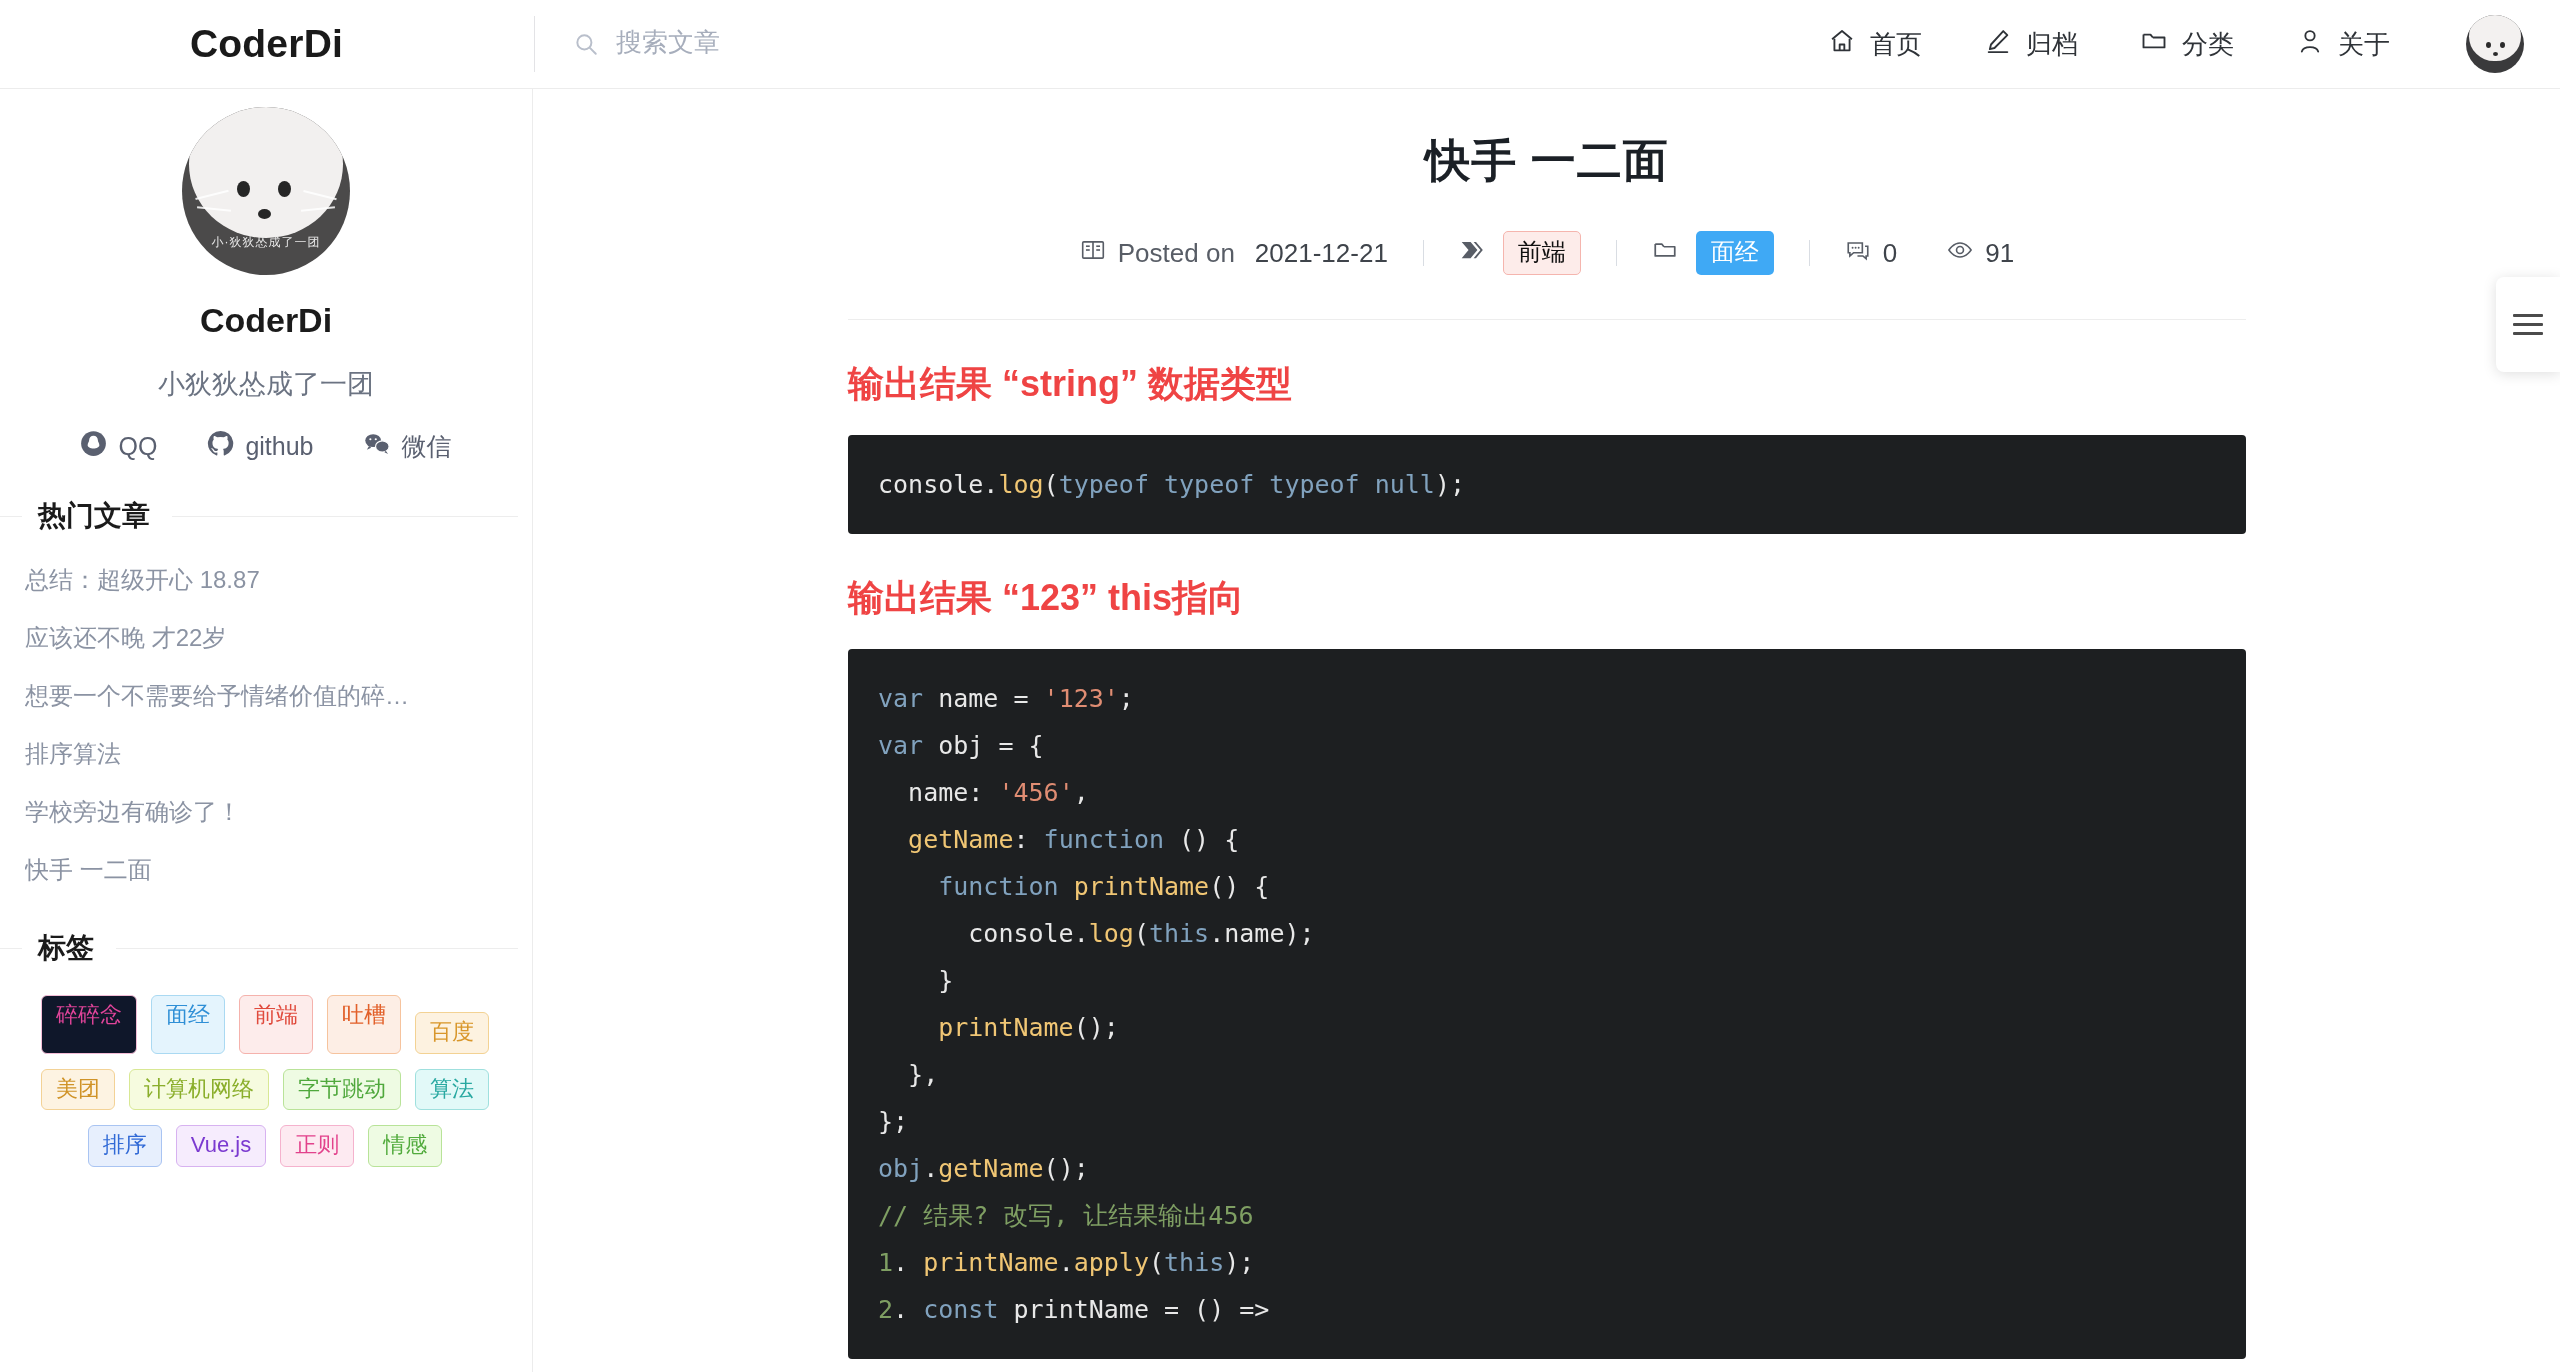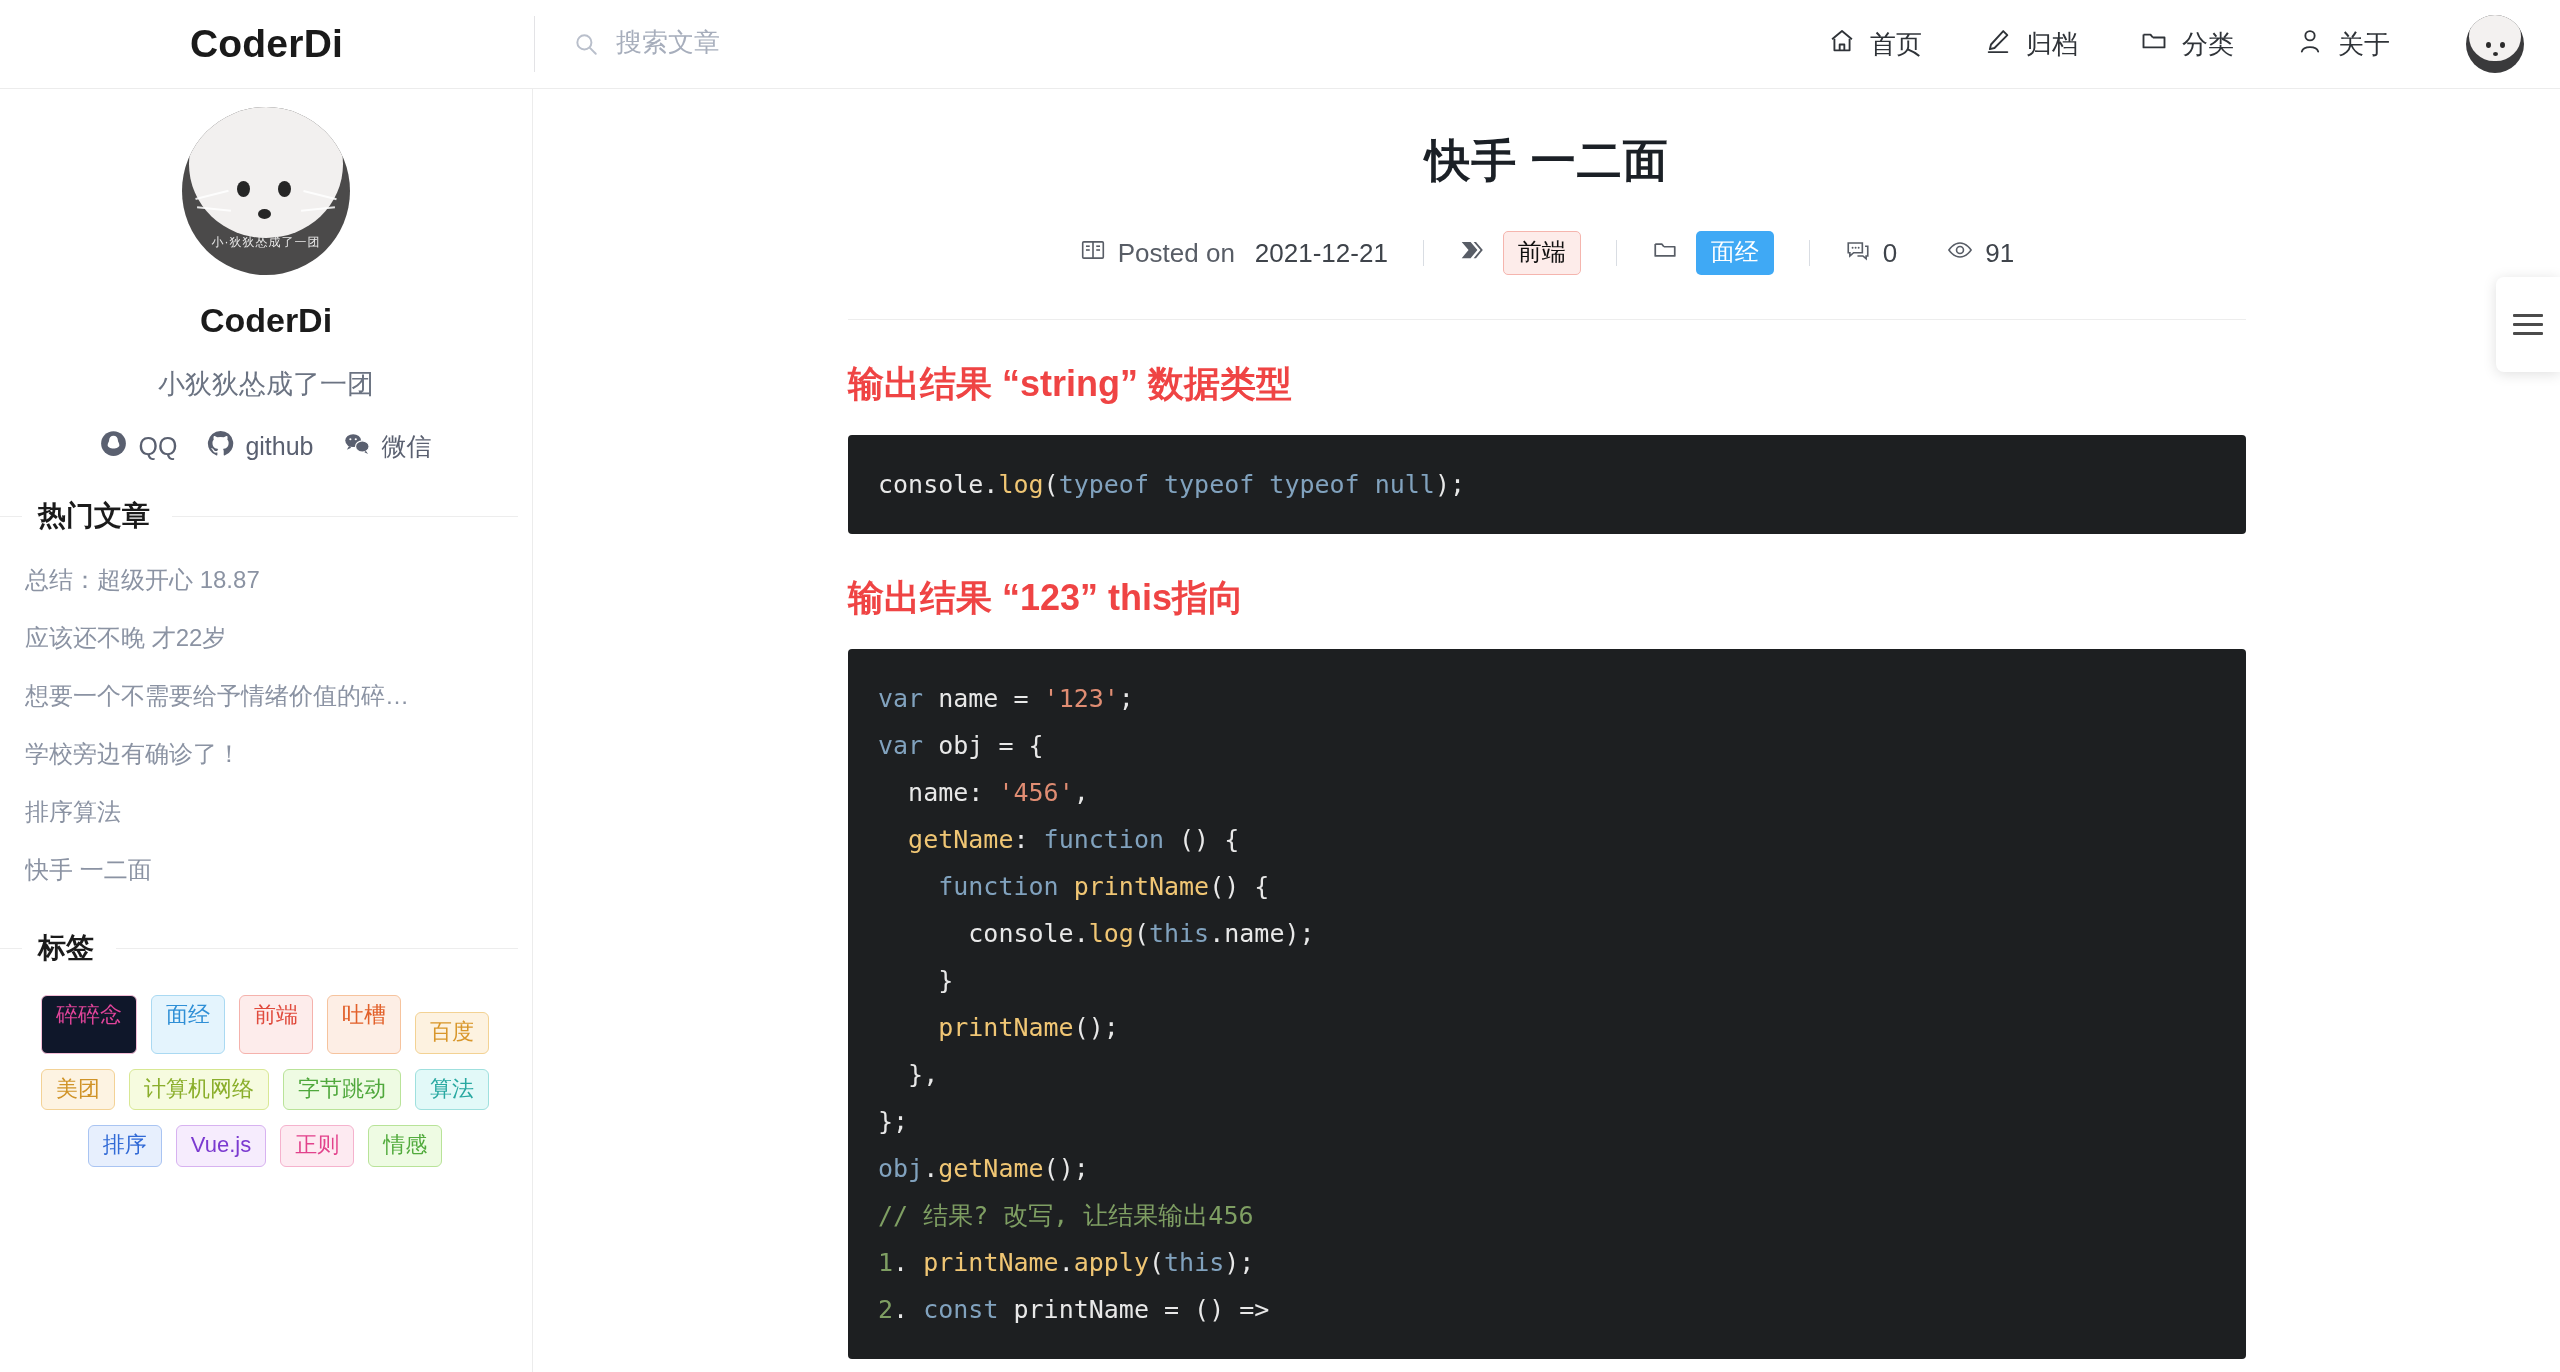--- a/index.html
+++ b/index.html
@@ -111,21 +111,21 @@
     font-size: 34px; font-weight: 700; color: #1b1b1b;
     margin-top: 26px;
   }
   .profile-bio {
     text-align: center;
     font-size: 27px; color: #6b7382;
     margin-top: 26px;
   }
   .socials {
     display: flex; justify-content: center; align-items: center;
-    gap: 30px; margin-top: 28px;
+    gap: 50px; margin-top: 28px;
   }
   .social {
     display: flex; align-items: center; gap: 11px;
     font-size: 25px; color: #5a6070; cursor: pointer;
   }
   .social svg { width: 27px; height: 27px; flex: 0 0 auto; }
 
   .sec-head {
     display: flex; align-items: center;
     margin: 34px 0 0 0; padding: 0 14px 0 0;
@@ -375,22 +375,22 @@
   <div class="sec-head">
     <div class="rule left"></div>
     <div class="sec-title">热门文章</div>
     <div class="rule right"></div>
   </div>
 
   <div class="hot-list">
     <div class="hot-item">总结：超级开心 18.87</div>
     <div class="hot-item">应该还不晚 才22岁</div>
     <div class="hot-item">想要一个不需要给予情绪价值的碎…</div>
+    <div class="hot-item">排序算法</div>
     <div class="hot-item">学校旁边有确诊了！</div>
-    <div class="hot-item">排序算法</div>
     <div class="hot-item">快手 一二面</div>
   </div>
 
   <div class="sec-head" style="margin-top:30px">
     <div class="rule left"></div>
     <div class="sec-title">标签</div>
     <div class="rule right"></div>
   </div>
 
   <div class="tag-cloud" id="tag-cloud">

